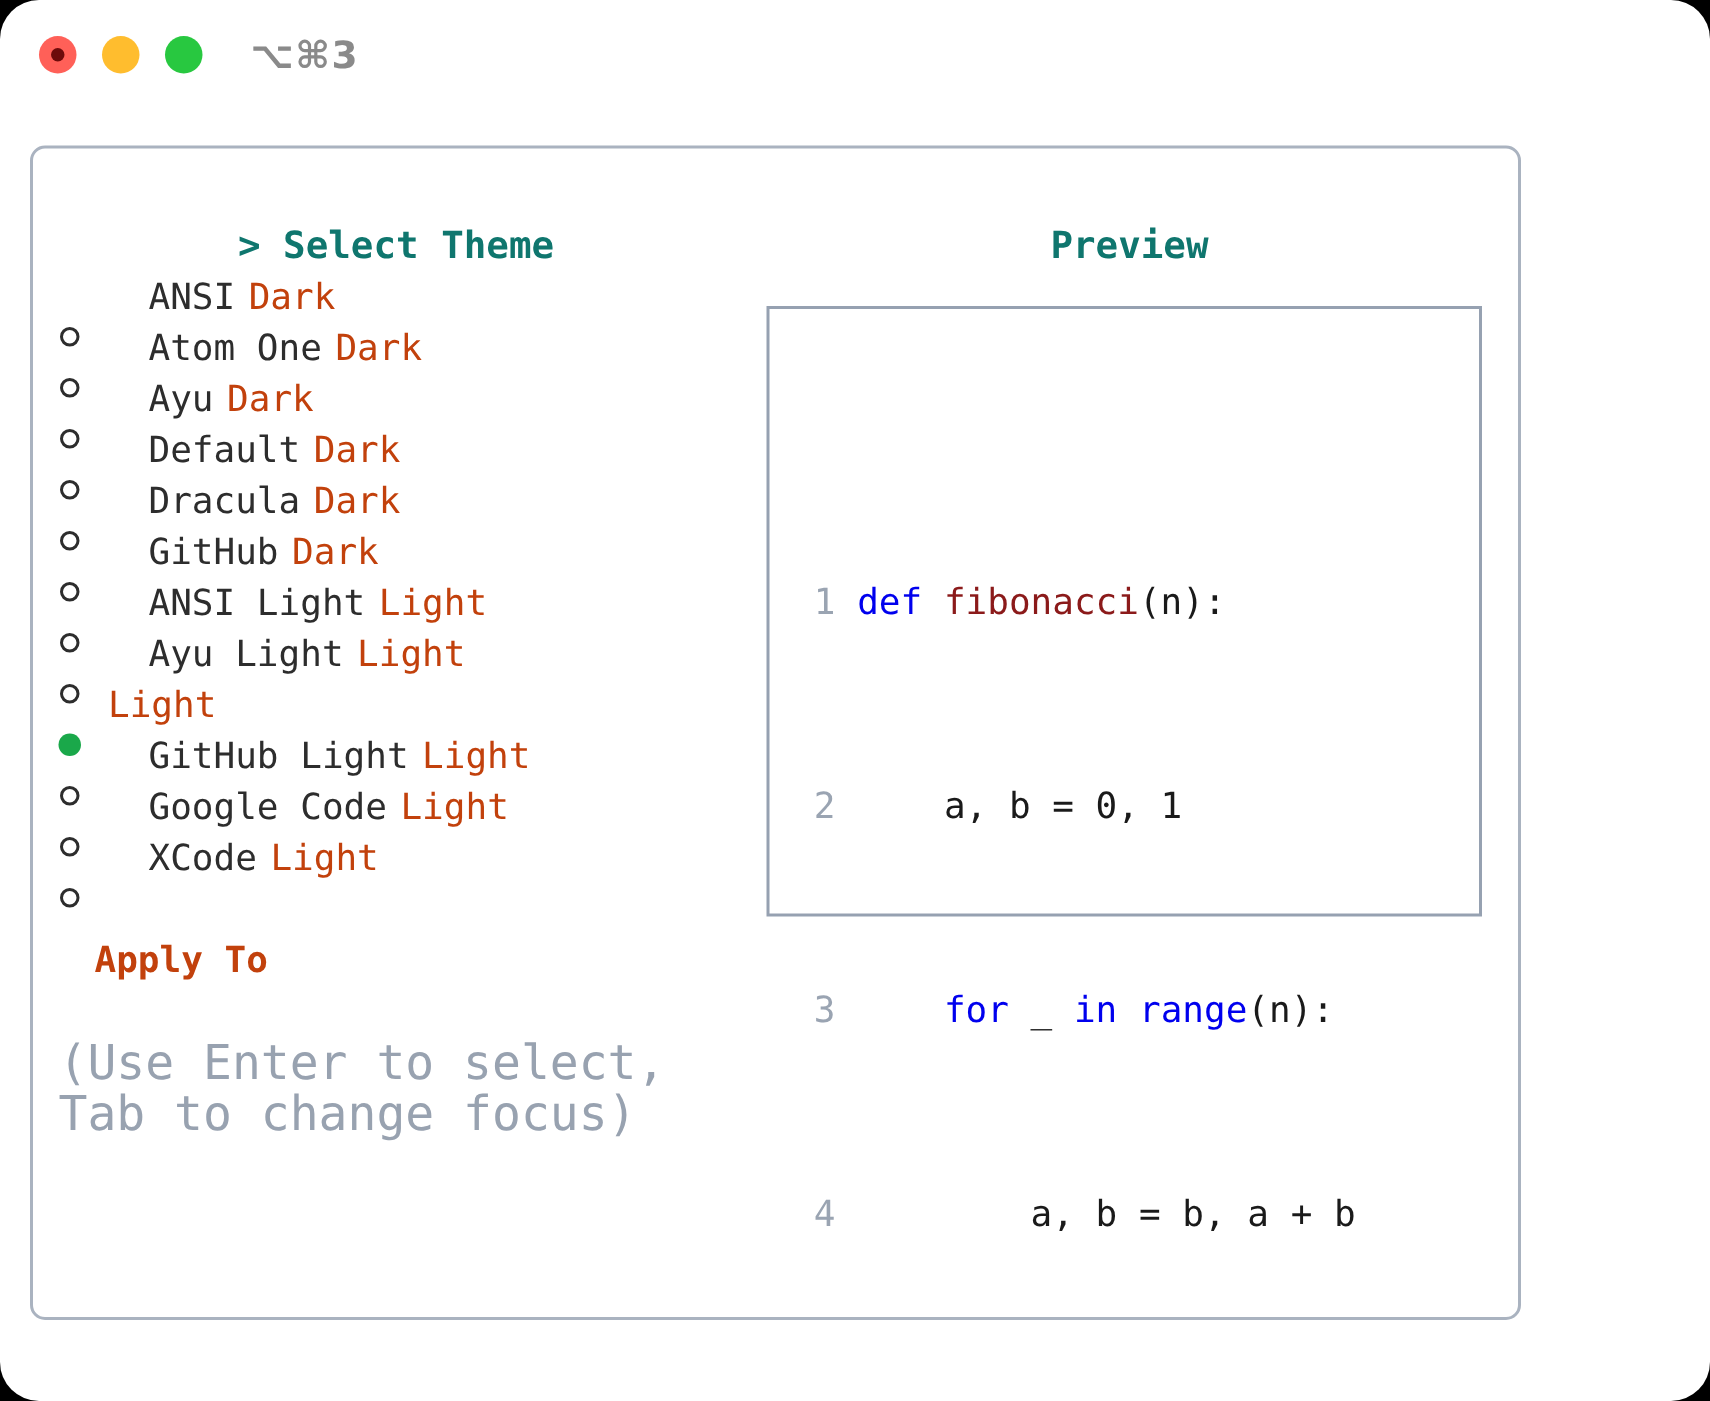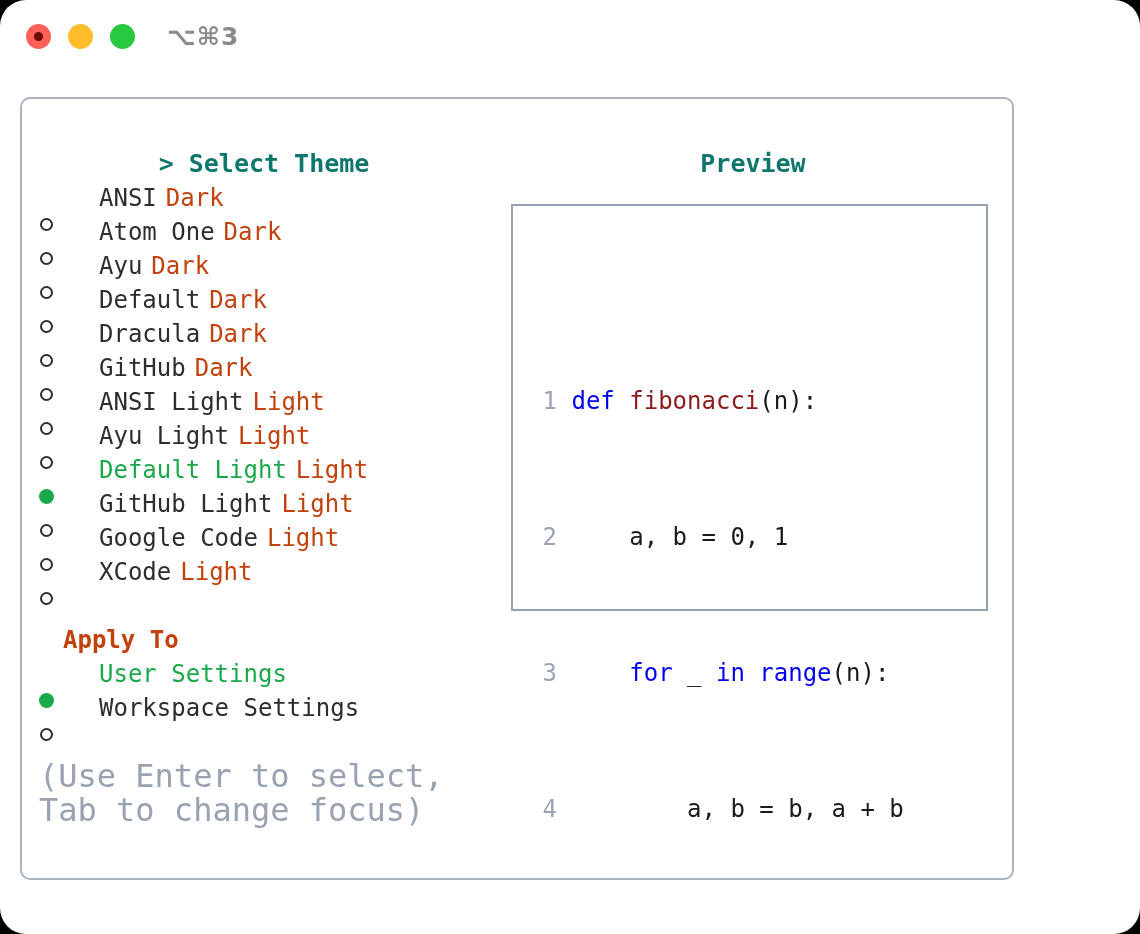--- a/index.html
+++ b/index.html
@@ -275,21 +275,20 @@
           </li>
 
           <li class="opt-row mono">
             <span class="bullet"><span class="dot-hollow"></span></span>
             <span class="opt-label">Ayu Light</span>
             <span class="opt-dim">Light</span>
           </li>
 
           <li class="opt-row mono selected">
             <span class="bullet"><span class="dot-solid"></span></span>
-            <span class="opt-label">Default Light</span>
             <span class="opt-dim">Light</span>
           </li>
 
           <li class="opt-row mono">
             <span class="bullet"><span class="dot-hollow"></span></span>
             <span class="opt-label">GitHub Light</span>
             <span class="opt-dim">Light</span>
           </li>
 
           <li class="opt-row mono">
@@ -302,30 +301,20 @@
             <span class="bullet"><span class="dot-hollow"></span></span>
             <span class="opt-label">XCode</span>
             <span class="opt-dim">Light</span>
           </li>
         </ul>
 
         <div class="spacer-row"></div>
 
         <div class="apply-header mono">Apply To</div>
 
-        <ul class="apply-list">
-          <li class="opt-row mono selected">
-            <span class="bullet"><span class="dot-solid"></span></span>
-            <span class="opt-label">User Settings</span>
-          </li>
-          <li class="opt-row mono">
-            <span class="bullet"><span class="dot-hollow"></span></span>
-            <span class="opt-label">Workspace Settings</span>
-          </li>
-        </ul>
 
         <div class="hint mono">(Use Enter to select, Tab to change focus)</div>
       </div>
 
       <div class="right-col">
         <div class="section-header mono">Preview</div>
       </div>
 
       <div class="preview-box">
         <div class="code mono">

